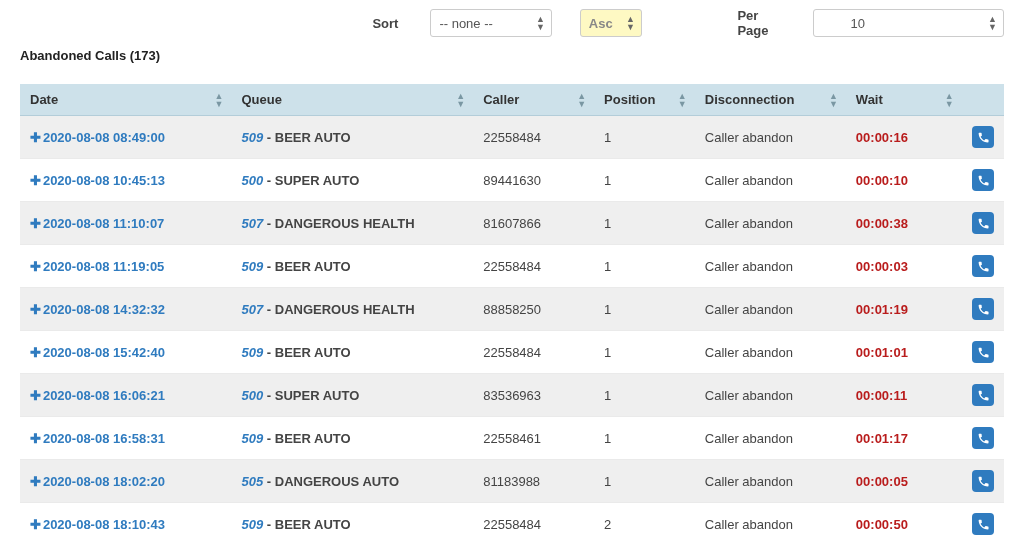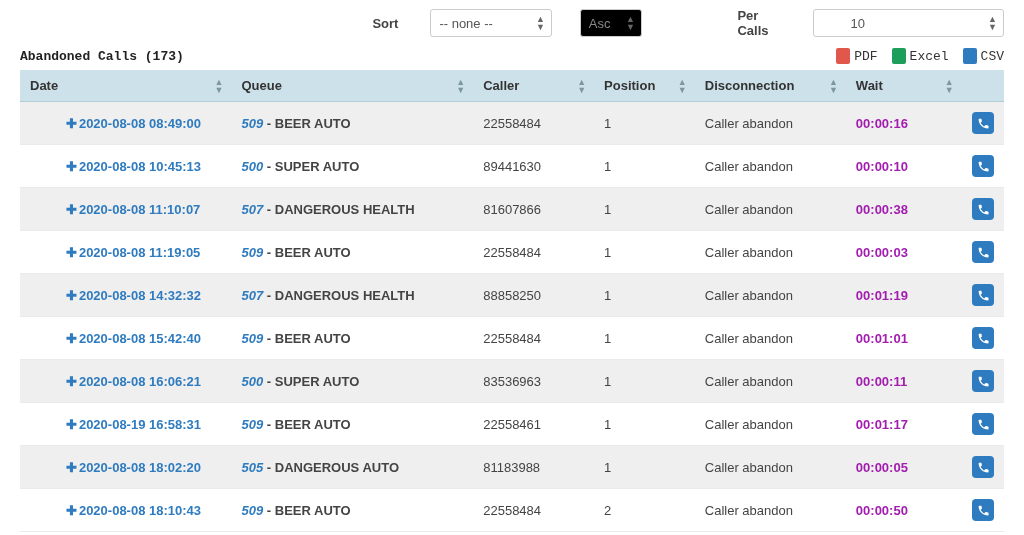--- a/index.html
+++ b/index.html
@@ -27,30 +27,29 @@
     border: 1px solid #ccc;
     border-radius: 3px;
     background: #fff;
     padding: 0 22px 0 8px;
     color: #555;
   }
   .sel .chev {
     position: absolute; right: 6px; top: 50%; transform: translateY(-50%);
     font-size: 9px; color: #666; line-height: 8px;
   }
-  .sel.disabled { background: #000000; color: #888; }
+  .sel.disabled { background: #fef9c3; color: #888; font-weight: bold; }
   .sel-sort   { width: 145px; }
   .sel-dir    { width: 70px; }
   .sel-perpage{ width: 225px; padding-left: 36px; }
 
   
   .title-row {
-    display: flex; align-items: center; justify-content: space-between;
-    padding: 10px 20px 6px 20px;
-    font-family: Liberation Mono, monospace;
+    display: flex; justify-content: space-between;
+    padding: 10px 20px 21px 20px;
   }
   .title { font-weight: 700; color: #222; }
   .exports { display: flex; gap: 14px; align-items: center; }
   .export-item { display: inline-flex; align-items: center; gap: 4px; cursor: pointer; }
   .file-ico {
     width: 14px; height: 16px; border-radius: 2px;
     display: inline-flex; align-items: center; justify-content: center;
     color: #fff; font-size: 9px; font-weight: 700;
   }
   .ico-pdf   { background: #e2574c; }
@@ -75,25 +74,25 @@
     color: #7a97a3; font-size: 9px; line-height: 8px;
   }
   tbody td {
     padding: 10px 10px;
     border-bottom: 1px solid #eaeaea;
     vertical-align: middle;
     color: #444;
   }
   tbody tr:nth-child(odd) td { background: #efefef; }
   tbody tr:nth-child(even) td { background: #ffffff; }
-  .date-link { color: #2f7bbf; font-weight: 600; margin-left: 36px; }
+  .date-link { color: #2f7bbf; font-weight: 600; }
   .date-link .plus { font-weight: 900; margin-right: 2px; }
   .queue-code { color: #2f7bbf; font-weight: 600; font-style: italic; }
   .queue-name { color: #444; font-weight: 700; }
-  .wait { color: #a21caf; font-weight: 600; }
+  .wait { color: #b91c1c; font-weight: 600; }
   .phone-btn {
     width: 22px; height: 22px; border-radius: 4px;
     background: #2f7bbf; display: inline-flex; align-items: center; justify-content: center;
   }
   .phone-btn svg { width: 13px; height: 13px; fill: #fff; }
 
   
   col.c-date   { width: 210px; }
   col.c-queue  { width: 240px; }
   col.c-caller { width: 120px; }
@@ -116,43 +115,29 @@
     <span>-- none --</span>
     <span class="chev">▲<br>▼</span>
   </div>
   <div class="sel sel-dir disabled">
     <span>Asc</span>
     <span class="chev">▲<br>▼</span>
   </div>
 
   <div style="width:50px"></div>
 
-  <span class="ctrl-label">Per Calls</span>
+  <span class="ctrl-label">Per Page</span>
   <div class="sel sel-perpage">
     <span>10</span>
     <span class="chev">▲<br>▼</span>
   </div>
 </div>
 
 <div class="title-row">
   <div class="title">Abandoned Calls (173)</div>
-  <div class="exports">
-    <span class="export-item">
-      <span class="file-ico ico-pdf"></span>
-      <span>PDF</span>
-    </span>
-    <span class="export-item">
-      <span class="file-ico ico-excel"></span>
-      <span>Excel</span>
-    </span>
-    <span class="export-item">
-      <span class="file-ico ico-csv"></span>
-      <span>CSV</span>
-    </span>
-  </div>
 </div>
 
 <div class="tablewrap">
   <table>
     <colgroup>
       <col class="c-date">
         <col class="c-queue">
         <col class="c-caller">
       <col class="c-pos">
         <col class="c-disc">
@@ -328,21 +313,21 @@
         <svg viewBox="0 0 24 24">
                 <path d="M6.6 10.8c1.4 2.8 3.8 5.1 6.6 6.6l2.2-2.2c.3-.3.7-.4 1.1-.3 1.2.4 2.5.6 3.8.6.6 0 1 .4 1 1V20c0 .6-.4 1-1 1C10.6 21 3 13.4 3 4c0-.6.4-1 1-1h3.5c.6 0 1 .4 1 1 0 1.3.2 2.6.6 3.8.1.4 0 .8-.3 1.1L6.6 10.8z"></path>
               </svg>
       </span>
     </td>
   </tr>
 
   <tr>
     <td>
       <span class="date-link">
-        <span class="plus">✚</span><span>2020-08-19 16:58:31</span>
+        <span class="plus">✚</span><span>2020-08-08 16:58:31</span>
       </span>
     </td>
     <td>
       <span class="queue-code">509</span>
       <span class="queue-name"> - <span>BEER AUTO</span></span>
     </td>
     <td><span>22558461</span></td>
     <td><span>1</span></td>
     <td><span>Caller abandon</span></td>
     <td><span class="wait">00:01:17</span></td>

